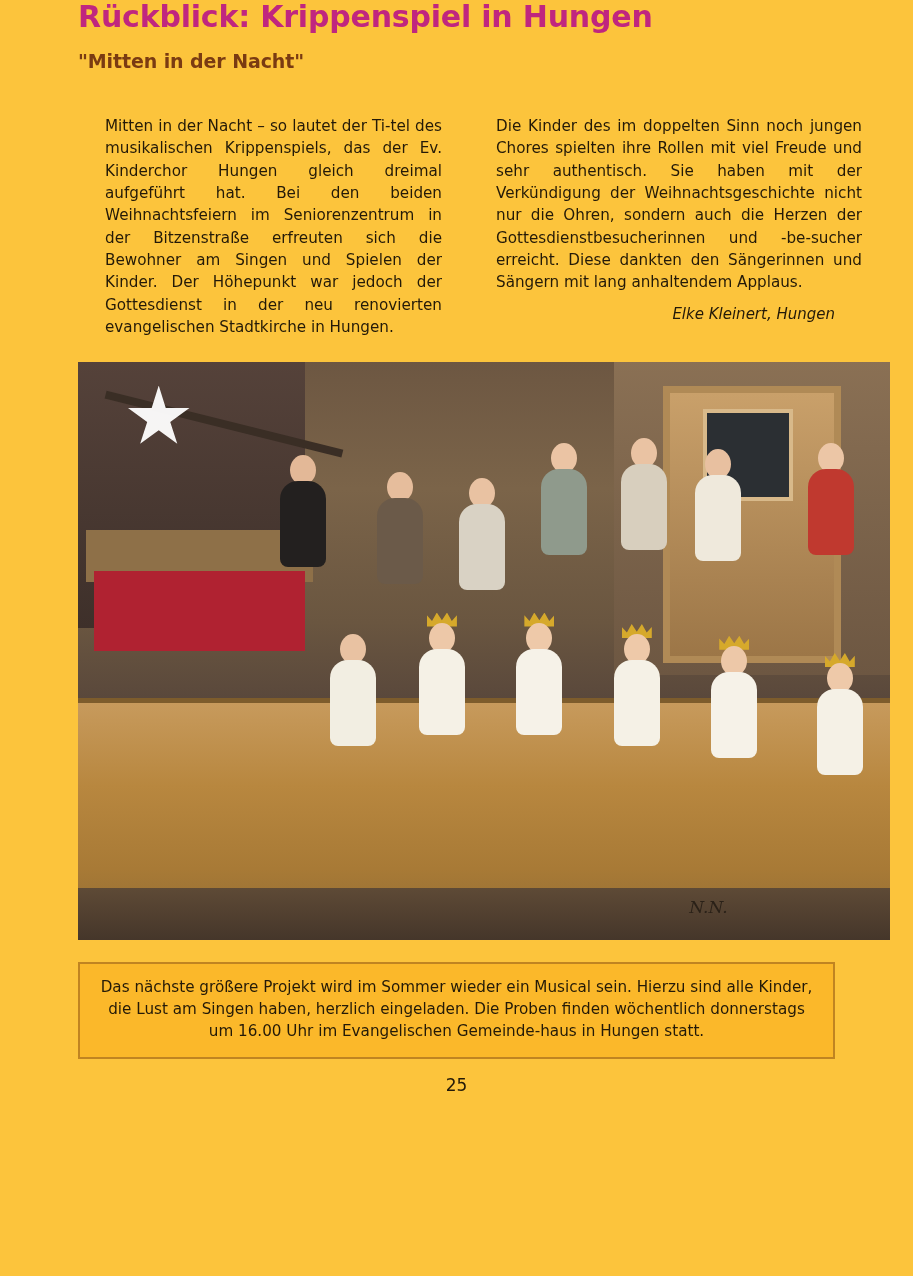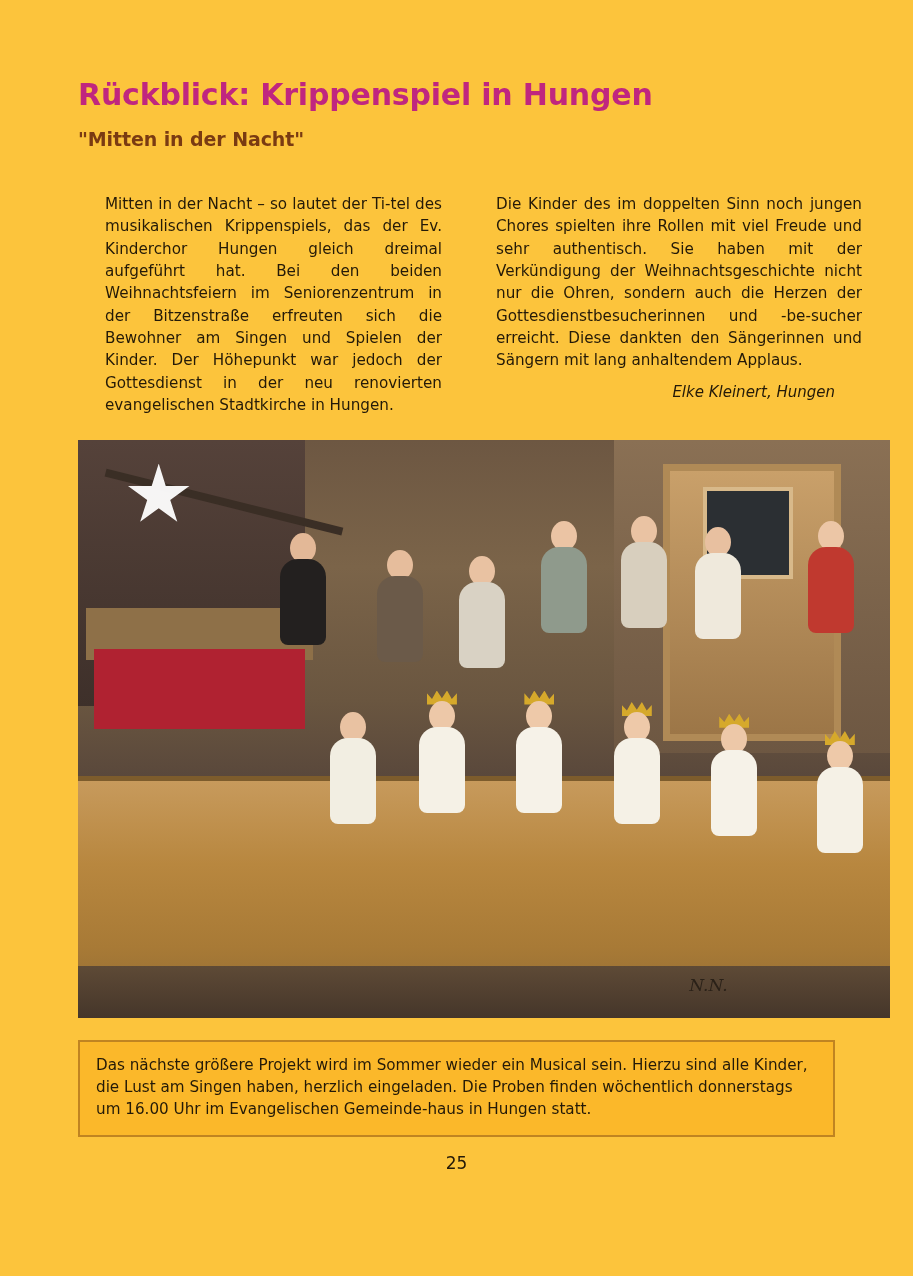--- a/index.html
+++ b/index.html
@@ -15,21 +15,20 @@
   }
   .page {
     position: relative;
     width: 913px;
     height: 1276px;
     box-sizing: border-box;
     padding: 0 78px;
   }
   .title {
     margin: 0;
-    padding-top: 78px;
     font-size: 30px;
     font-weight: bold;
     color: #c0267f;
     letter-spacing: -0.2px;
     line-height: 1.1;
   }
   .subtitle {
     margin: 0;
     padding-top: 17px;
     font-size: 19px;
@@ -150,20 +149,21 @@
     font-family: "DejaVu Serif", serif;
   }
   .notice {
     margin-top: 22px;
     border: 2px solid #c08421;
     background: #fbb82a;
     padding: 13px 16px 15px 16px;
     font-size: 15.2px;
     line-height: 1.42;
     color: #241a08;
+    text-align: center;
   }
   .pagenum {
     text-align: center;
     font-size: 17px;
     color: #241a08;
     padding-top: 16px;
   }
 </style>
 </head>
 <body>

